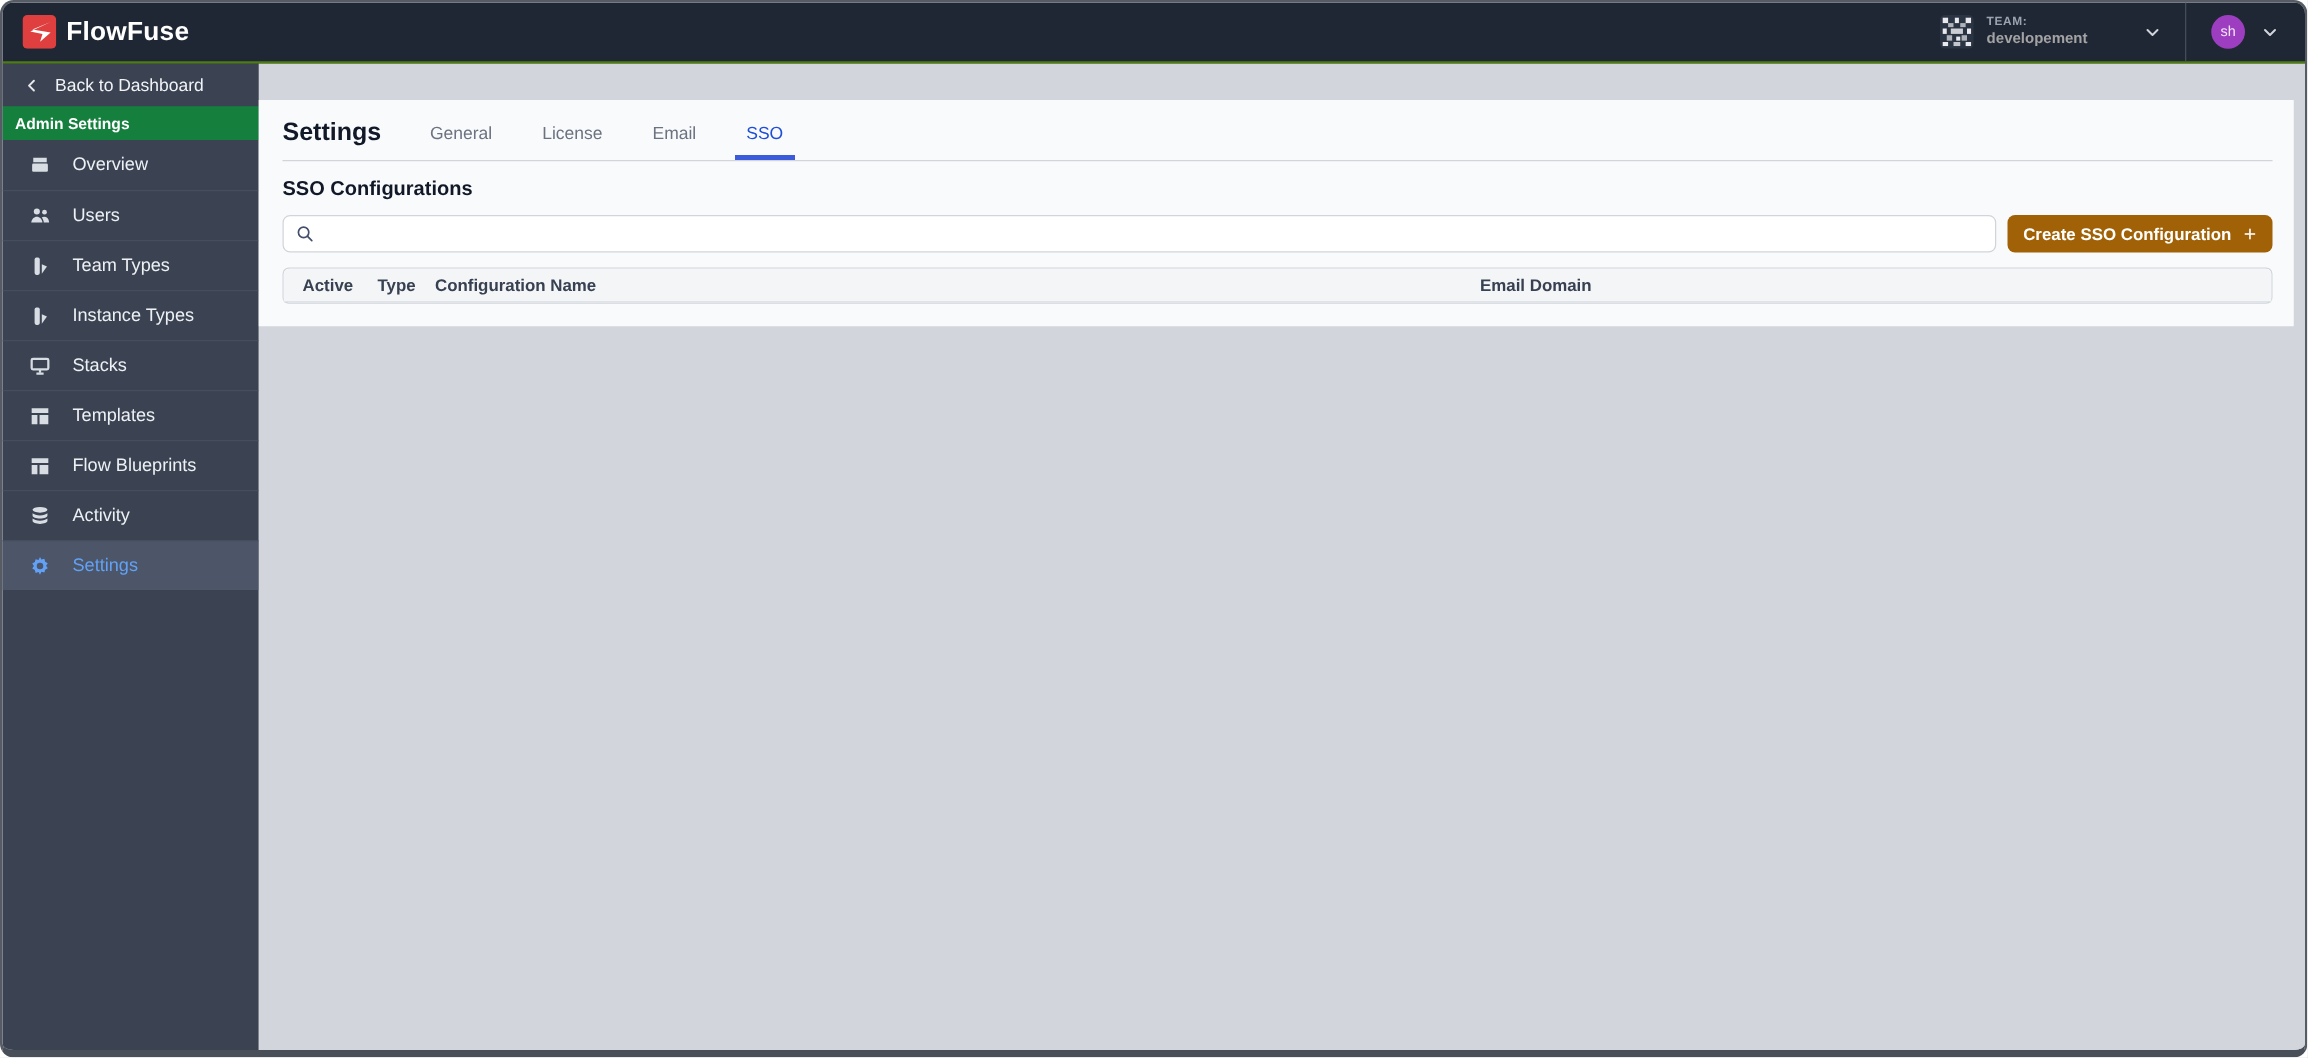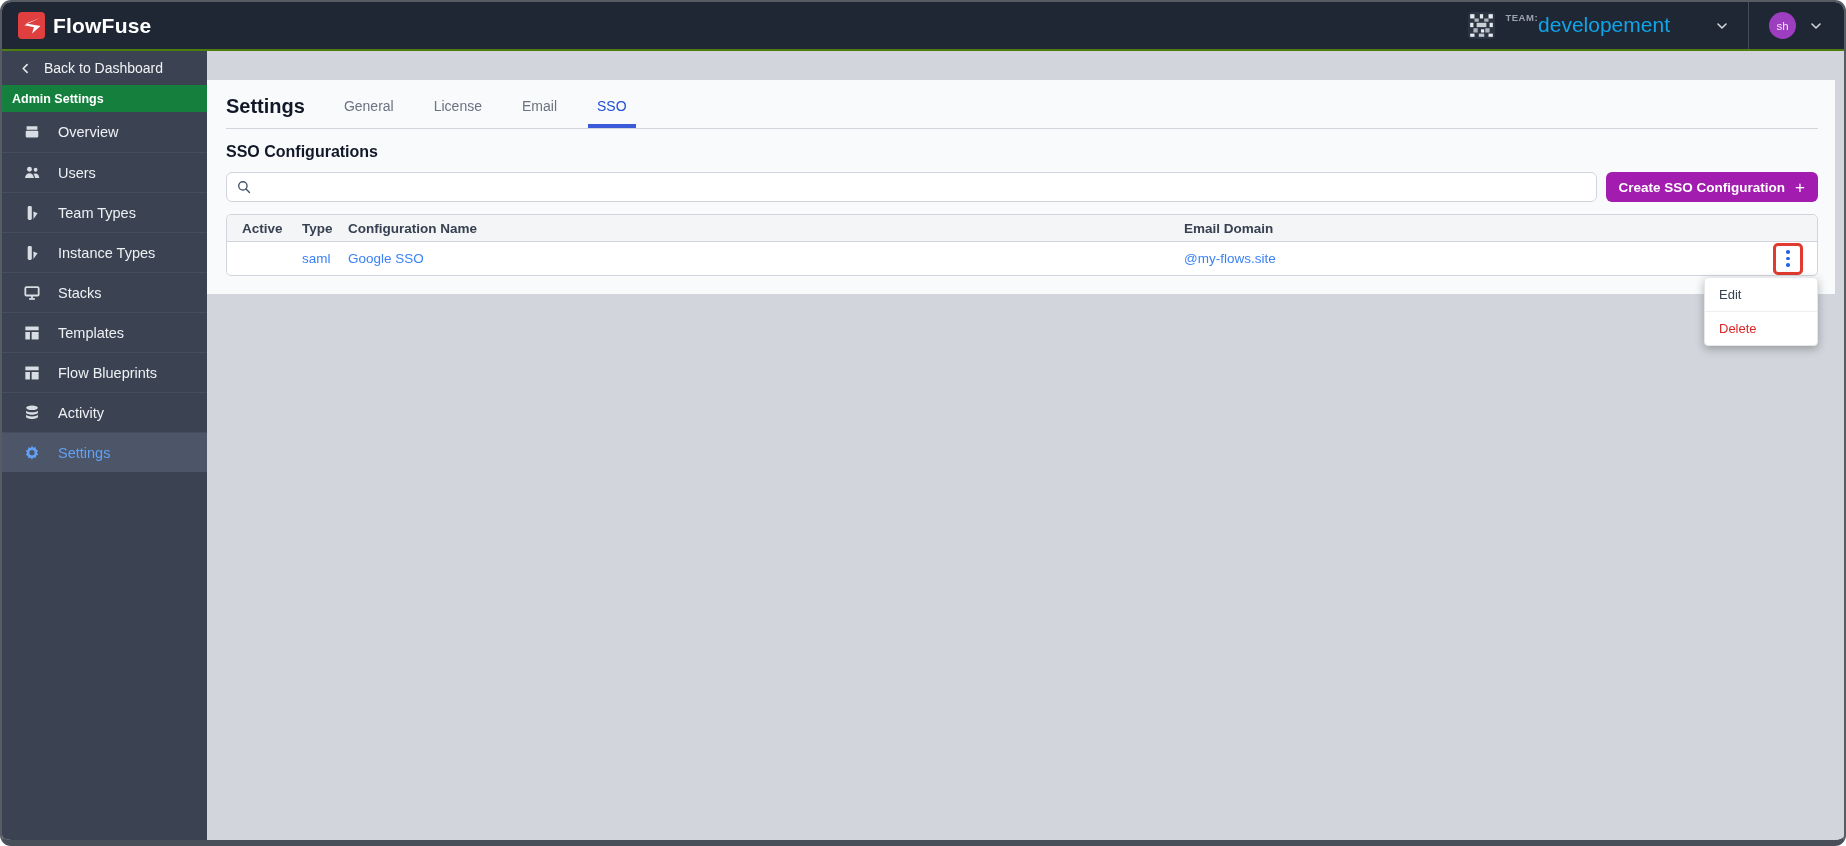--- a/index.html
+++ b/index.html
@@ -13,23 +13,23 @@
   .navbar{
     height:49px; flex:0 0 49px; background:#202734; display:flex; align-items:center;
     border-bottom:2px solid #4d7c0f; padding:0 0 0 16px;
   }
   .brand{ display:flex; align-items:center; gap:8px; width:190px; }
   .brand-mark{ width:27px; height:27px; flex:0 0 27px; }
   .brand-name{ color:#fff; font-size:21px; font-weight:bold; letter-spacing:.2px; }
   .nav-right{ margin-left:auto; display:flex; align-items:center; height:100%; }
   .team-selector{ display:flex; align-items:center; gap:10px; padding:0 18px; height:100%; cursor:pointer; }
   .team-avatar{ width:27px; height:27px; border-radius:4px; overflow:hidden; }
-  .team-text{ display:flex; flex-direction:row; line-height:1.15;justify-content:flex-end; }
+  .team-text{ display:flex; flex-direction:column; line-height:1.15;justify-content:flex-end; }
   .team-label{ color:#9ca3af; font-size:9.5px; font-weight:bold; letter-spacing:.5px; }
-  .team-name{ color:#0ea5e9; font-size:21px; }
+  .team-name{ color:#a3a3a3; font-size:12px;font-weight:bold; }
   .chev{ width:16px; height:16px; color:#d1d5db; margin-left:34px; }
   .nav-divider{ width:1px; height:100%; background:#434c5b; }
   .user-menu{ display:flex; align-items:center; gap:10px; padding:0 20px; height:100%; cursor:pointer; }
   .user-avatar{
     width:27px; height:27px; border-radius:50%; background:#9d3ec1;
     color:#f6e7fb; font-size:11.5px; display:flex; align-items:center; justify-content:center;
   }
   .user-menu .chev{ margin-left:2px; }
   
   .body{ flex:1; display:flex; min-height:0; }
@@ -61,21 +61,21 @@
   .tab.active{ color:#1d4ed8; box-shadow: inset 0 -4px 0 #3b5bdb; }
   .section-title{ font-size:16px; font-weight:bold; color:#111827; margin:14px 0 11px; }
   .toolbar{ display:flex; gap:9px; align-items:center; }
   .search-box{
     flex:1; height:30px; background:#fff; border:1px solid #d1d5db; border-radius:6px;
     display:flex; align-items:center; padding:0 9px; gap:7px;
   }
   .search-box svg{ width:16px; height:16px; flex:0 0 16px; }
   .search-box input{ border:none; outline:none; flex:1; font-size:13.5px; font-family:inherit; background:transparent; color:#111827; }
   .create-btn{
-    height:30px; background:#a21caf; color:#fff; border:none; border-radius:6px;
+    height:30px; background:#a16207; color:#fff; border:none; border-radius:6px;
     font-family:inherit; font-size:13.5px; font-weight:bold; padding:4px 13px;
     display:flex; align-items:center; gap:10px; cursor:pointer;
   }
   .create-btn .plus{ font-size:17px; font-weight:normal; line-height:1; }
   .table{ margin-top:12px; border:1px solid #d1d5db; border-radius:5px; background:#fff; }
   .thead, .trow{
     display:grid; grid-template-columns:60px 46px 836px 1fr 58px; align-items:center;
     padding-left:15px;
   }
   .thead{
@@ -263,34 +263,17 @@
         </div>
 
         <div class="table">
           <div class="thead">
             <span>Active</span>
             <span>Type</span>
             <span>Configuration Name</span>
             <span>Email Domain</span>
             <span></span>
           </div>
-          <div class="trow">
-            <span></span>
-            <span class="cell-link">saml</span>
-            <span class="cell-link">Google SSO</span>
-            <span class="cell-link">@my-flows.site</span>
-            <span class="action-cell">
-              <button class="kebab-btn">
-                <i></i>
-                  <i></i>
-                  <i></i>
-              </button>
-              <div class="context-menu">
-                <div class="menu-item">Edit</div>
-                <div class="menu-item danger">Delete</div>
-              </div>
-            </span>
-          </div>
         </div>
       </div>
     </main>
   </div>
 </div>
 
 </body></html>

